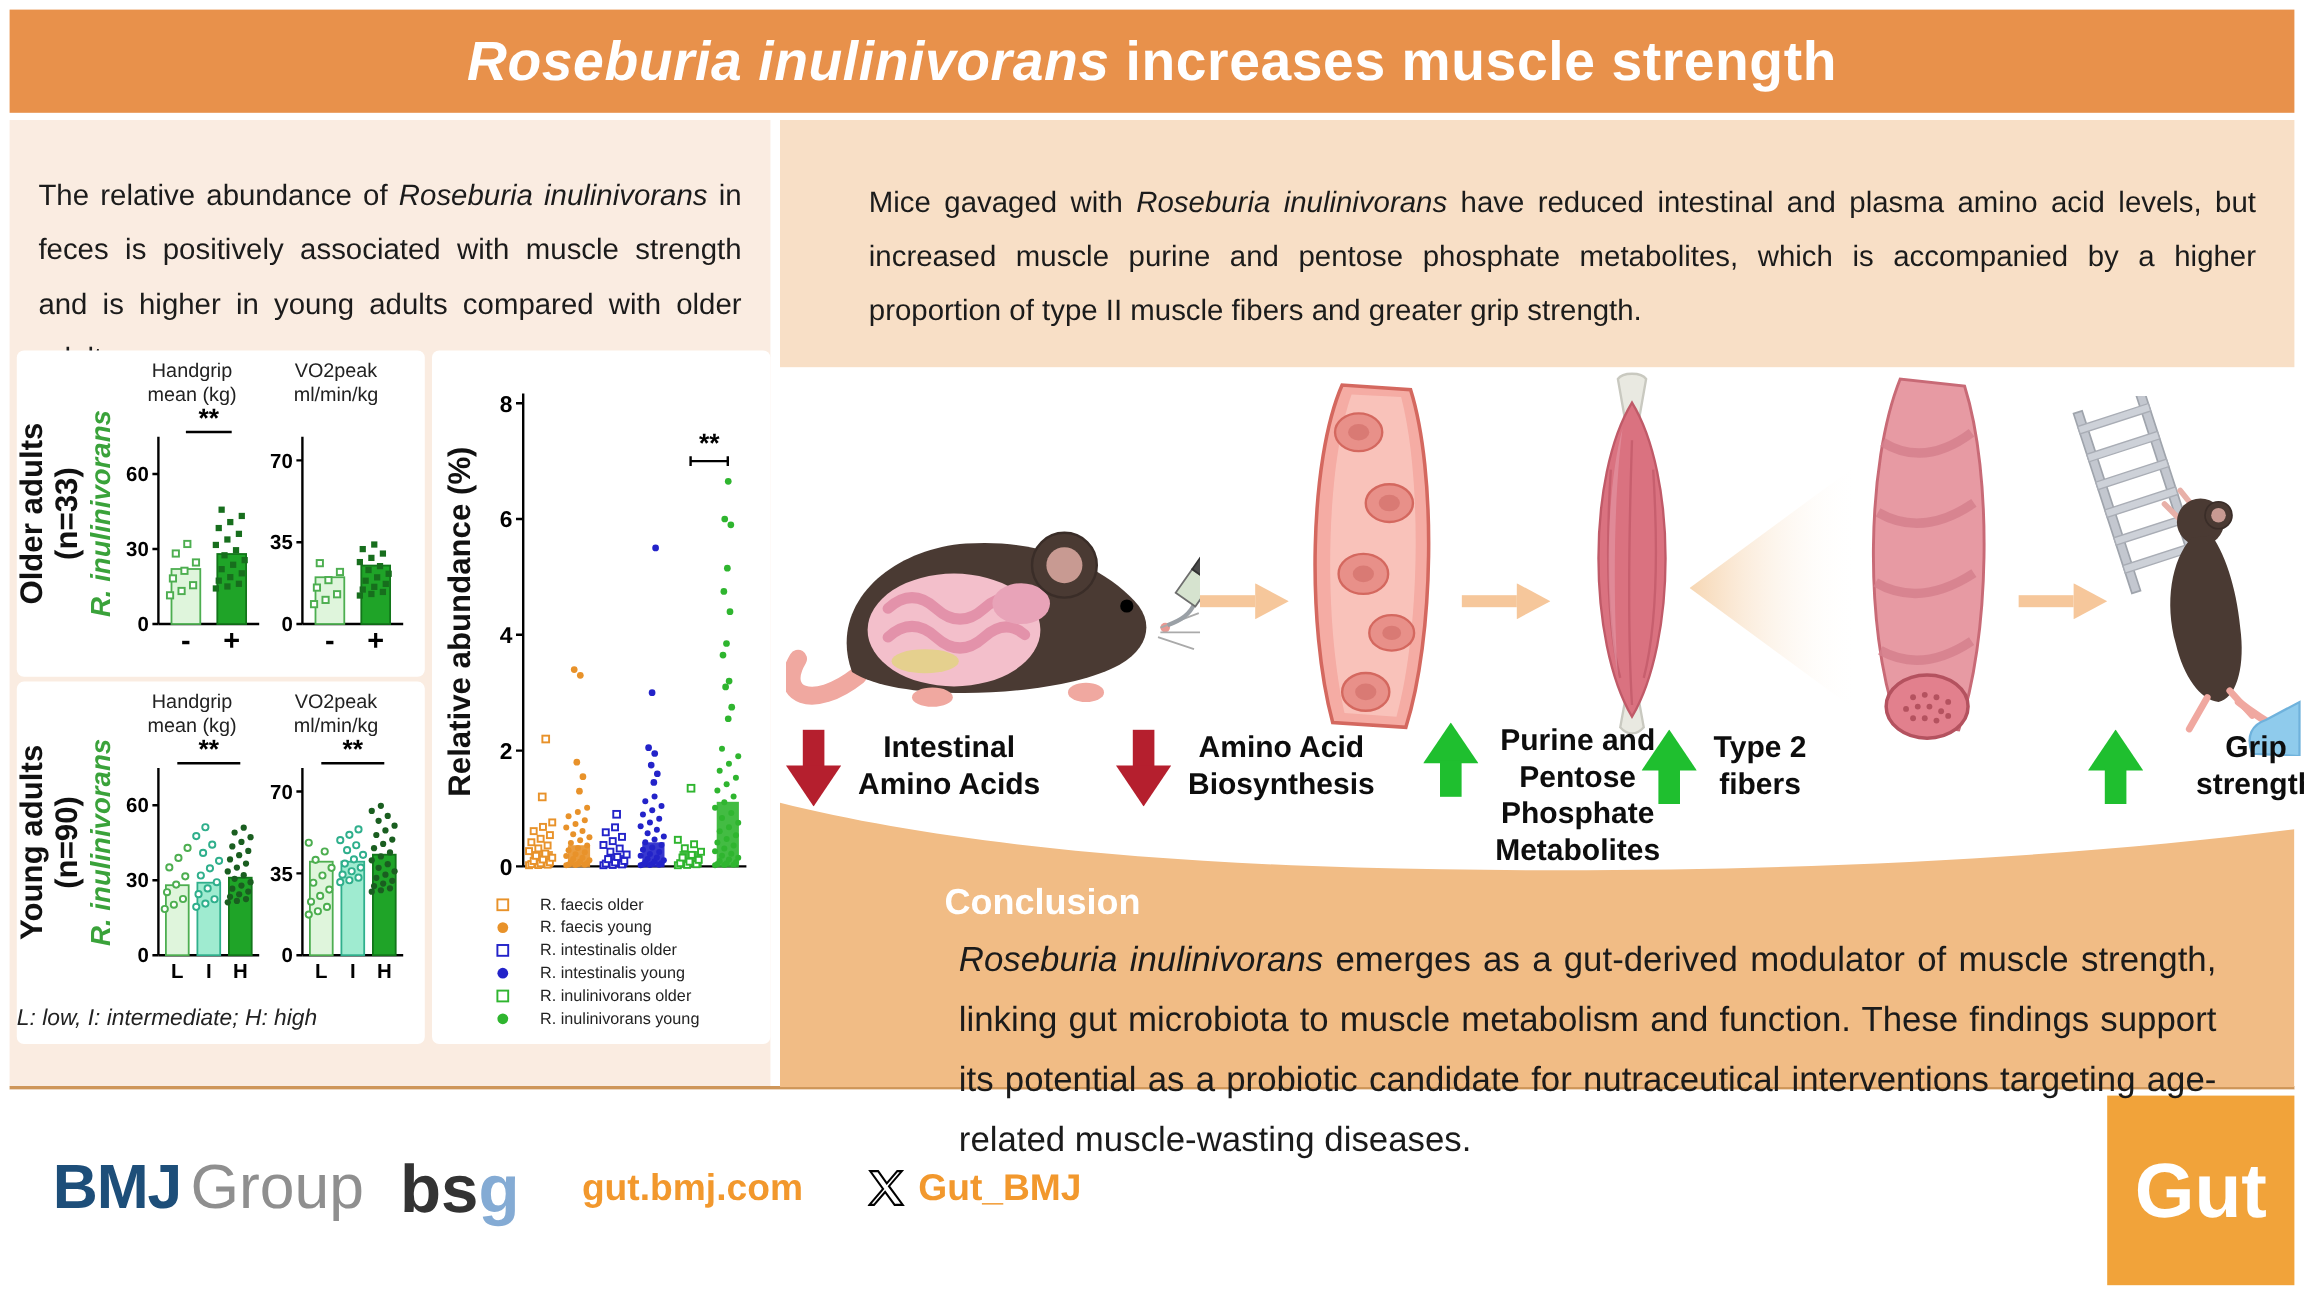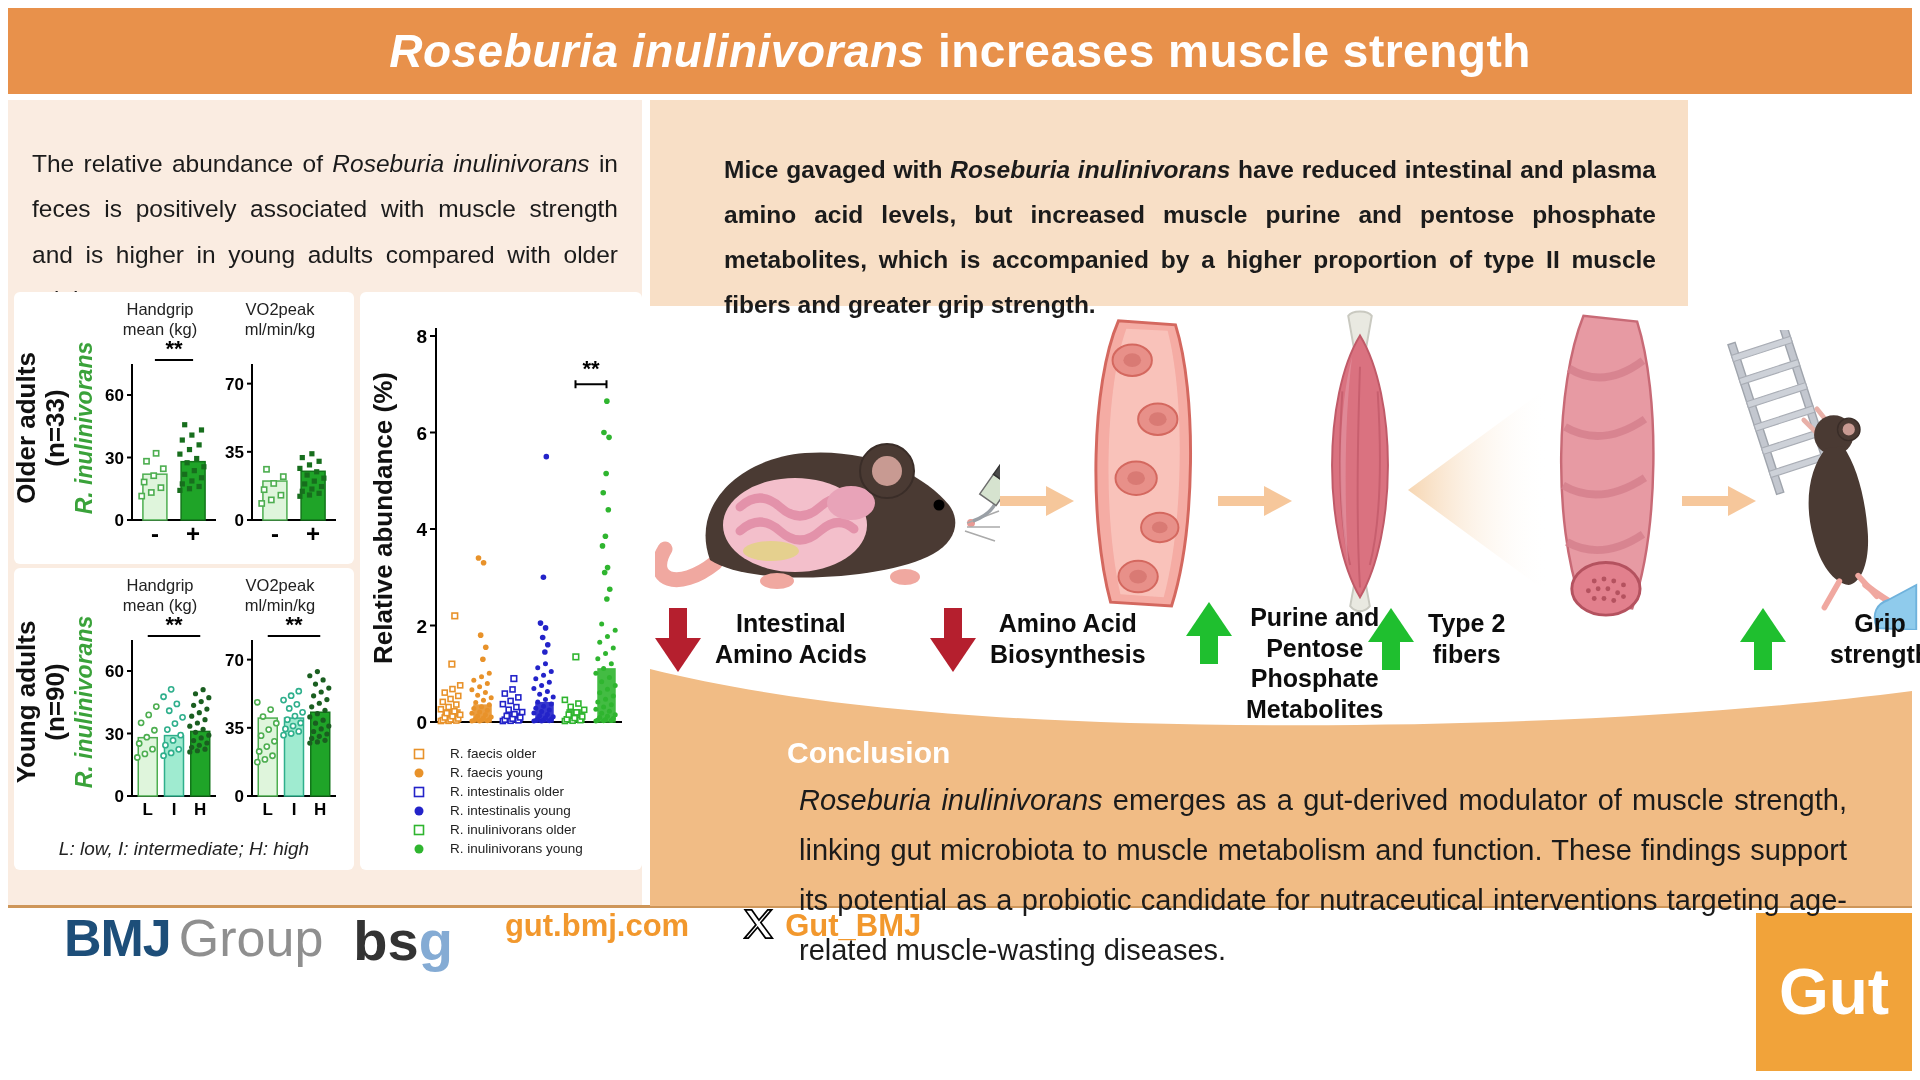--- a/index.html
+++ b/index.html
@@ -21,44 +21,44 @@
   .cardrow{display:flex;height:100%;}
   .rotwrap{position:relative;flex:none;}
   .rot{position:absolute;top:50%;left:50%;transform:translate(-50%,-50%) rotate(-90deg);
        white-space:nowrap;text-align:center;}
   .grp{font-size:26px;font-weight:700;line-height:1.12;color:#111;}
   .species{font-size:23px;font-weight:700;font-style:italic;color:#3AA23A;}
   .minis{display:flex;padding-top:8px;}
   .mini{width:120px;text-align:center;}
   .mini-title{font-size:16.5px;line-height:1.2;color:#222;height:40px;}
   .statchart{display:block;margin:0 auto;}
-  .footnote{font-style:italic;font-size:19px;text-align:center;margin-top:2px;color:#222;}
+  .footnote{font-style:italic;font-size:19px;text-align:left;margin-top:2px;color:#222;}
   .abun-row{display:flex;padding-top:10px;}
   .abun-ylab{font-size:26px;font-weight:700;color:#111;}
   .legend{padding:10px 0 0 52px;}
   .legend-item{display:flex;align-items:center;gap:24px;height:19px;}
   .legend-item span.lbl{font-size:13.5px;color:#222;}
   .lm{width:14px;height:14px;display:inline-block;}
   
-  .rband{left:650px;top:100px;width:1038px;height:206px;background:#F8DFC6;font-weight:bold;}
+  .rband{left:650px;top:100px;width:1262px;height:206px;background:#F8DFC6;}
   .intro-r{padding:22px 32px 0 74px;font-size:24.5px;line-height:1.85;text-align:justify;}
   .illus{z-index:2;}
   .conc{left:650px;top:655px;width:1262px;height:251px;z-index:1;}
   .conc svg{display:block;width:100%;height:100%;}
   .conc-head{left:787px;top:736px;font-size:30px;font-weight:700;color:#fff;z-index:3;}
   .conc-body{left:787px;top:776px;width:1048px;font-size:29px;line-height:1.72;
              text-align:justify;z-index:3;margin-left:12px;}
   .effect{z-index:3;display:flex;gap:14px;align-items:flex-start;}
   .eff-label{font-size:25px;font-weight:700;line-height:1.22;text-align:center;color:#0d0d0d;}
   .arr-down{fill:#B51F2E;}
   .arr-up{fill:#1FBF2F;}
   
   .divline{left:8px;right:8px;top:905px;height:3px;background:#CE9659;}
   .footer{left:8px;right:8px;top:908px;height:164px;background:#fff;}
-  .logos{position:absolute;left:36px;top:0;height:164px;display:flex;margin-left:20px;}
+  .logos{position:absolute;left:36px;top:0;height:164px;display:flex;align-items:center;}
   .bmj{font-size:52px;font-weight:800;color:#1D4E79;letter-spacing:-1px;}
   .group{font-size:52px;font-weight:400;color:#8F8F8F;margin-left:8px;}
   .bsg{font-size:56px;font-weight:600;margin-left:30px;}
   .bsg .d{color:#333;}
   .bsg .b{color:#84ABD4;}
   .site{font-size:31px;font-weight:700;color:#F2982D;margin-left:52px;}
   .xlogo{margin-left:54px;width:32px;height:32px;}
   .handle{font-size:31px;font-weight:700;color:#F2982D;margin-left:10px;}
   .citation{position:absolute;left:893px;top:40px;font-size:29px;line-height:1.62;color:#111;}
   .gutlogo{position:absolute;right:0px;top:5px;width:156px;height:158px;background:#F1A33A;

